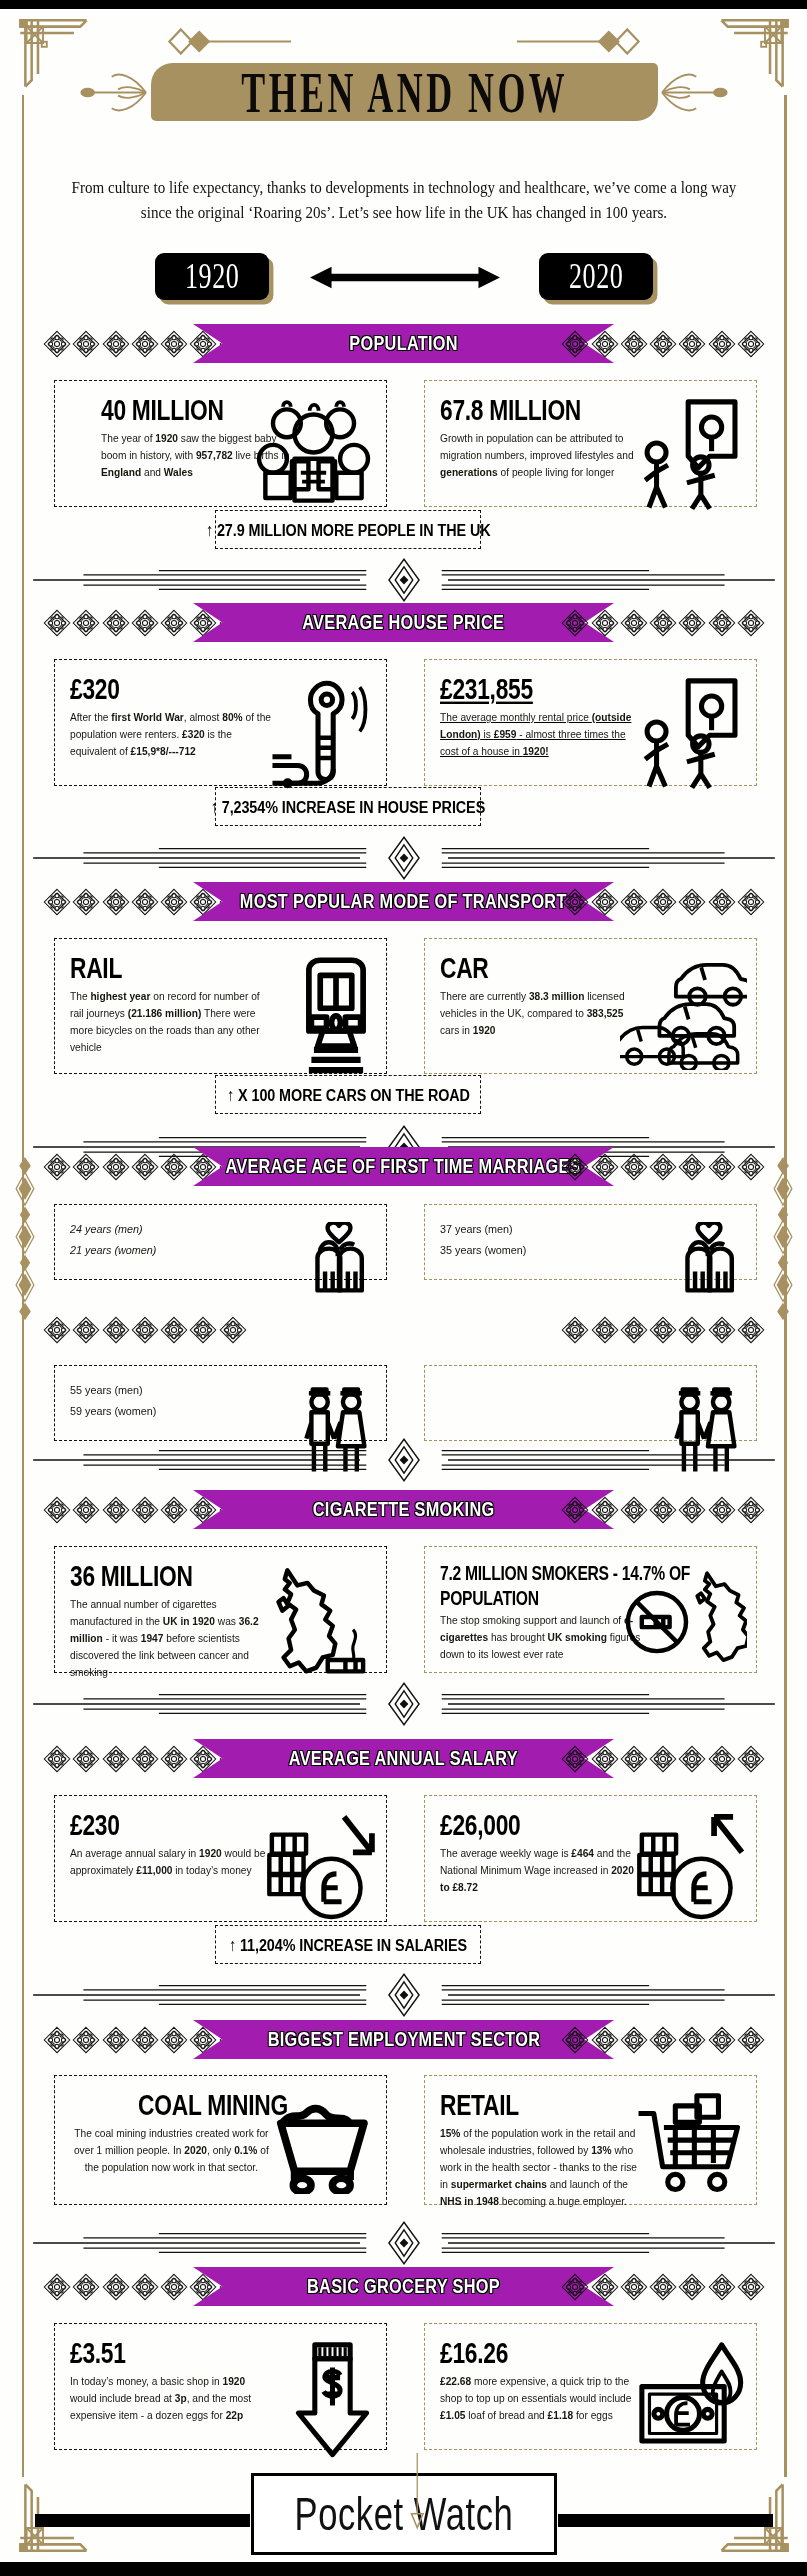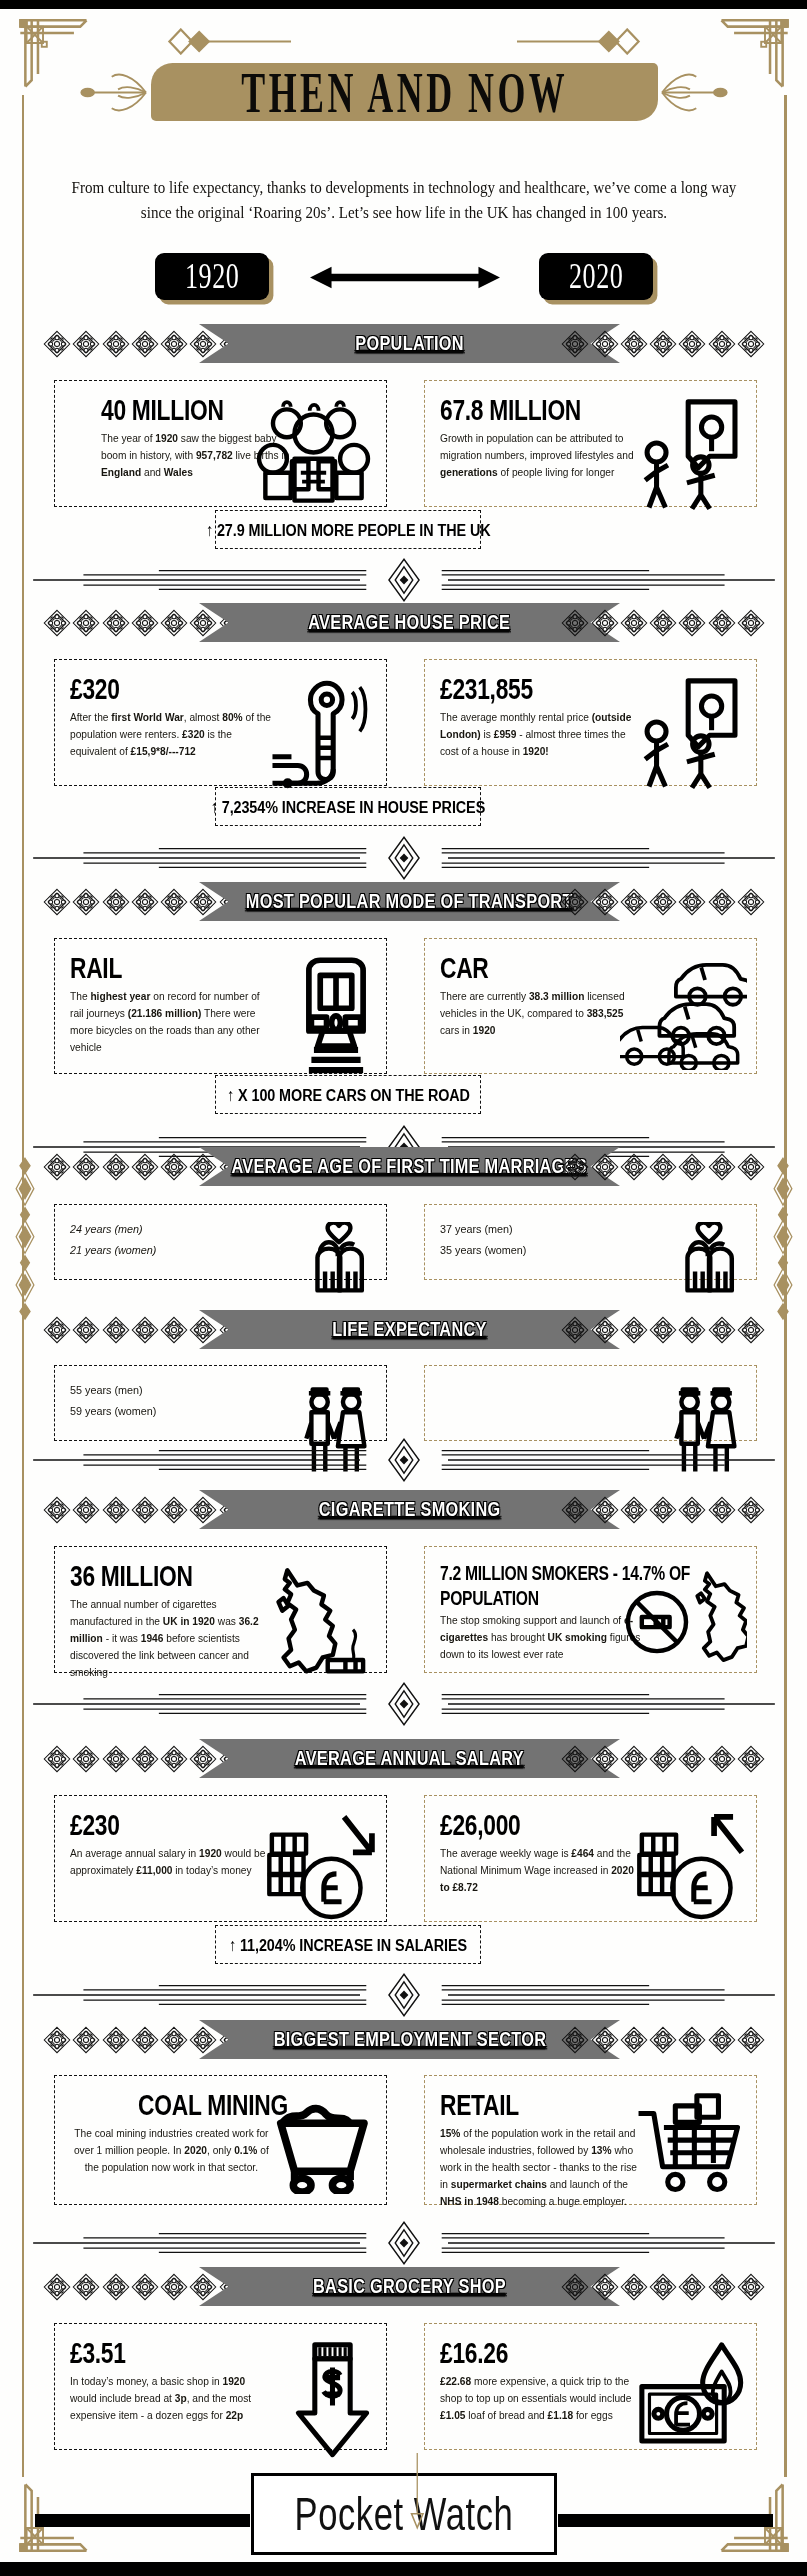--- a/index.html
+++ b/index.html
@@ -58,23 +58,23 @@
   .badge.b2020 { right:155px; }
   .badge span {
     font-family:"Liberation Serif", serif; color:#fff;
     font-size:29px; letter-spacing:0.6px; transform:scaleY(1.25) scaleX(.9);
   }
   .arrow-wrap { position:absolute; left:310px; top:11.4px; width:190px; height:27px; }
 
   
   .sec-head { position:absolute; left:0; width:808px; height:39px; }
   .ribbon {
-    position:absolute; left:199px; width:421px; height:39px; background:#737373;
+    position:absolute; left:193px; width:421px; height:39px; background:#a21caf;
     clip-path:polygon(0 0,100% 0,100% 100%,0 100%,7% 50%);
-    display:flex; align-items:center; justify-content:center;text-decoration:underline;
+    display:flex; align-items:center; justify-content:center;
   }
   .ribbon.r2 { clip-path:polygon(0 0,100% 0,93% 50%,100% 100%,0 100%,7% 50%); }
   .ribbon .label {
     font-family:"Liberation Sans", sans-serif; font-weight:700;
     font-size:17px; letter-spacing:0.3px; color:#ffffff;
     text-shadow: -1px -1px 0 #000, 1px -1px 0 #000, -1px 1px 0 #000, 1px 1px 0 #000;
     transform:scaleY(1.18) scaleX(.96); white-space:nowrap;
   }
   .orn-row { position:absolute; top:5px; height:29px; display:flex; align-items:center; gap:1.3px; }
   .orn-row.left { left:43px; }
@@ -793,21 +793,21 @@
     <path d="M96 10c14 0 24 12 24 26 0 10-6 18-14 22v92c0 8-6 12-12 12s-12-4-12-12V58c-8-4-12-12-12-22 0-14 12-26 26-26z"></path>
     <circle cx="96" cy="36" r="9"></circle>
     <path d="M84 96h22M84 112h22M84 128h22" stroke-width="7"></path>
     <path d="M136 24c8 8 8 34 0 42M148 16c12 14 12 56 0 70" stroke-width="6"></path>
     <path d="M10 140h40c8 0 14 6 14 14s-6 14-14 14H34"></path>
     <path d="M10 126h30M10 168h70c14 0 26-10 26-22"></path>
     <circle cx="34" cy="168" r="4" fill="#000"></circle>
   </svg>
         </span>
       </div>
-      <div class="card now" style="height:127px;">
+      <div class="card now" style="height:127px;text-decoration:underline;">
         <div class="big ">£231,855</div>
         <div class="body">The average monthly rental price <b>(outside London)</b> is <b>£959</b> - almost three times the cost of a house in <b>1920!</b></div>
         <span class="icon">
           <svg width="117" height="114" viewBox="0 0 185 180" fill="none" stroke="#000" stroke-width="8" stroke-linejoin="round">
     <path d="M92 6h74v86h-40l-18 18-16-18H92z"></path>
     <circle cx="129" cy="46" r="16"></circle>
             <path d="M129 62v22"></path>
     <circle cx="42" cy="86" r="15"></circle>
             <path d="M42 101v40M42 116l-18 14M42 116l18-10M42 141l-12 32M42 141l14 32"></path>
     <circle cx="112" cy="106" r="13"></circle>
@@ -1474,23 +1474,20 @@
       <circle cx="12" cy="22" r="3.2"></circle>
             <circle cx="32" cy="22" r="3.2"></circle>
       <circle cx="22" cy="22" r="4"></circle>
       <circle cx="15" cy="15" r="2.6"></circle>
             <circle cx="29" cy="15" r="2.6"></circle>
       <circle cx="15" cy="29" r="2.6"></circle>
             <circle cx="29" cy="29" r="2.6"></circle>
     </g>
         </svg>
       </div>
-     <div class="ribbon r2">
-       <span class="label">LIFE EXPECTANCY</span>
-     </div>
      <div class="orn-row right">
         <svg width="28" height="28" viewBox="0 0 44 44" aria-hidden="true">
     <g fill="none" stroke="#111" stroke-width="1.6">
       <path d="M22 2l20 20-20 20L2 22z"></path>
       <path d="M22 8l14 14-14 14L8 22z"></path>
       <circle cx="22" cy="12" r="3.2"></circle>
             <circle cx="22" cy="32" r="3.2"></circle>
       <circle cx="12" cy="22" r="3.2"></circle>
             <circle cx="32" cy="22" r="3.2"></circle>
       <circle cx="22" cy="22" r="4"></circle>
@@ -1853,21 +1850,21 @@
             <circle cx="29" cy="15" r="2.6"></circle>
       <circle cx="15" cy="29" r="2.6"></circle>
             <circle cx="29" cy="29" r="2.6"></circle>
     </g>
         </svg>
       </div>
    </div>
     <div class="cards" style="top:1546px;">
       <div class="card then" style="height:127px;">
         <div class="big ">36 MILLION</div>
-        <div class="body">The annual number of cigarettes manufactured in the <b>UK in 1920</b> was <b>36.2 million</b> - it was <b>1946</b> before scientists discovered the link between cancer and smoking</div>
+        <div class="body">The annual number of cigarettes manufactured in the <b>UK in 1920</b> was <b>36.2 million</b> - it was <b>1947</b> before scientists discovered the link between cancer and smoking</div>
         <span class="icon">
           <svg width="120" height="120" viewBox="0 0 190 190" fill="none" stroke="#000" stroke-width="7" stroke-linejoin="round">
     <path d="M48 10l-4 14 8 6-8 10 10 8-6 14 14 10-8 16 6 16-10 14 4 18-12 12 10 14 14-6 12 14 16-6 10-16 16-4 4-18-10-12 6-16-12-10 8-14-14-10 4-14-16-8-10-12-16 4z"></path>
     <path d="M34 60l8-6 8 12-10 8z"></path>
     <path d="M152 104c8 8 2 18 0 26s4 16 0 22" stroke-width="5"></path>
     <rect x="112" y="152" width="56" height="18"></rect>
             <path d="M140 152v18M156 152v18"></path>
   </svg>
         </span>
       </div>

